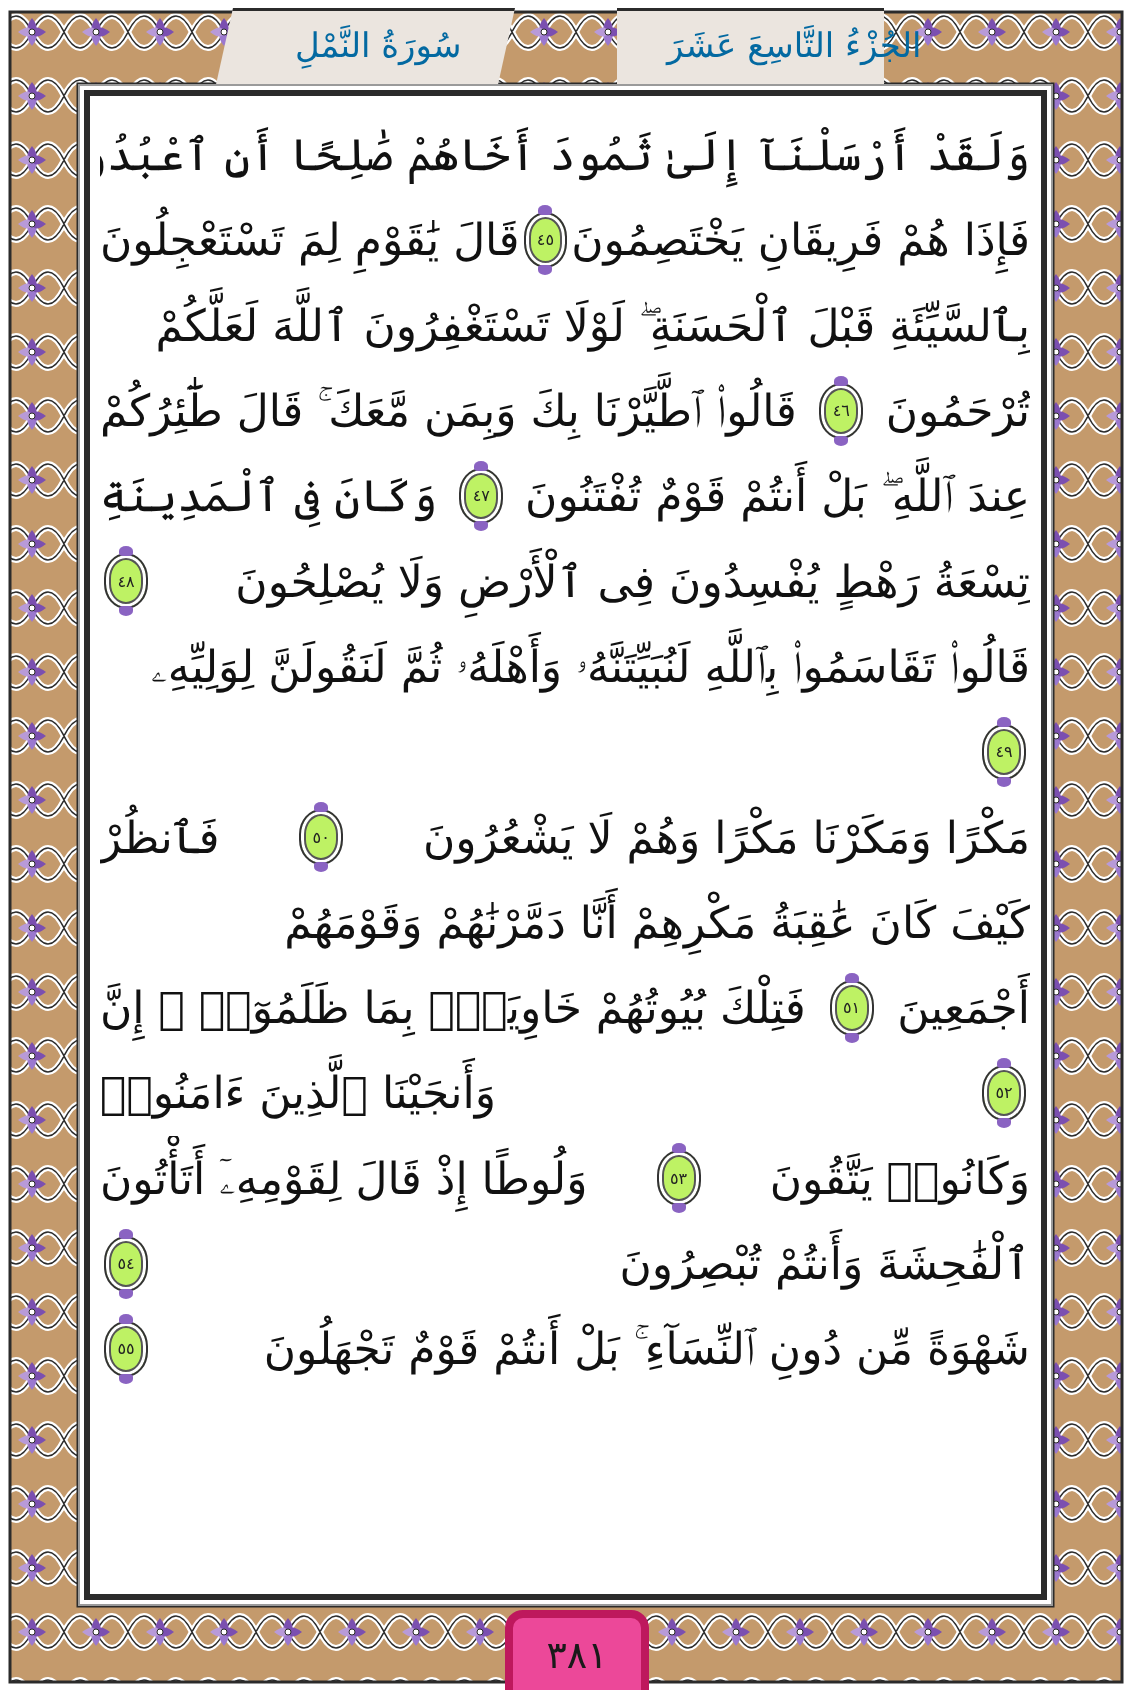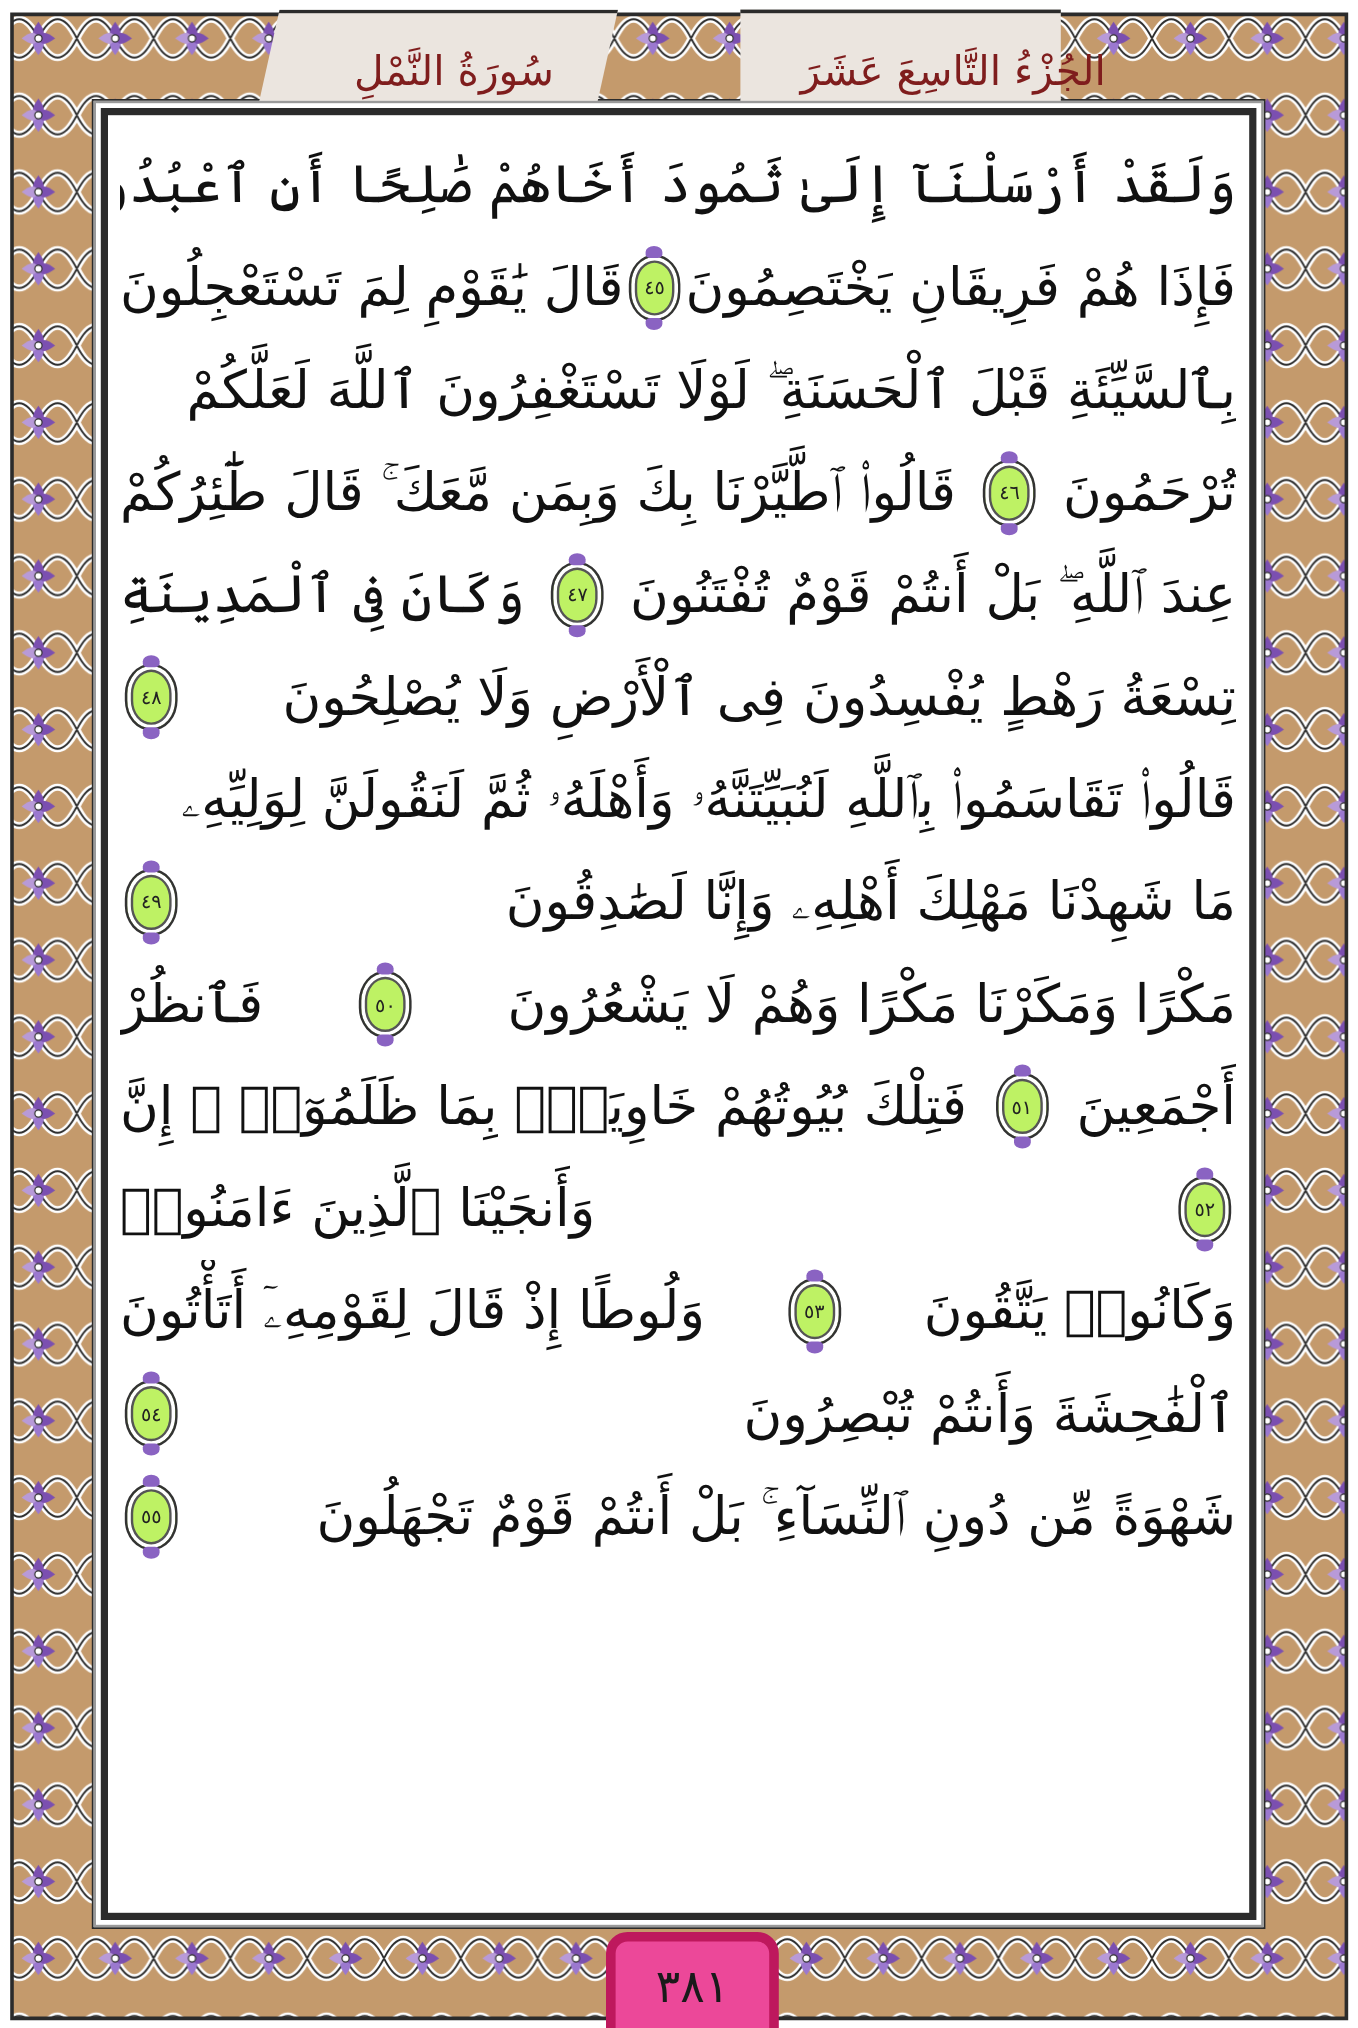--- a/index.html
+++ b/index.html
@@ -1,21 +1,21 @@
 <!DOCTYPE html>
 <html><head>
 <meta charset="utf-8">
 <style>
   html, body { margin:0; padding:0; }
   body { width:1132px; height:1690px; background:#ffffff; position:relative; overflow:hidden; font-family:"DejaVu Sans", sans-serif; }
   .ornament { position:absolute; left:0; top:0; width:1132px; height:1690px; }
   .header-plate { position:absolute; top:8px; height:76px; background:#ebe5df; border-top:3px solid #2b2b2b; border-bottom:2px solid #8a8078; }
   .header-plate.left { left:215px; width:300px; clip-path:polygon(6% 0,100% 0,94% 100%,0 100%, 0 100%); }
   .header-plate.right { left:617px; width:267px; }
-  .header-text { position:absolute; top:28px; font-family:"DejaVu Serif", serif; font-size:34px; color:#7f1d1d; direction:rtl; white-space:nowrap; }
+  .header-text { position:absolute; top:14px; font-family:"DejaVu Serif", serif; font-size:34px; color:#0369a1; direction:rtl; white-space:nowrap; }
   .frame-outer { position:absolute; left:78px; top:84px; width:975px; height:1522px; background:#ffffff; border:2px solid #9a9a9a; box-sizing:border-box; }
   .frame-inner { position:absolute; left:84px; top:90px; width:963px; height:1510px; border:6px solid #2b2b2b; box-sizing:border-box; background:#ffffff; }
   .text-area { position:absolute; left:100px; top:112px; width:930px; }
   .line { height:85.3px; direction:rtl; text-align:justify; text-align-last:justify; font-family:"DejaVu Serif", serif; font-size:44px; line-height:85px; color:#111111; white-space:nowrap; overflow:hidden; display:flex; justify-content:space-between; align-items:center; }
   .seg { display:inline-block; }
   .marker { display:inline-flex; align-items:center; justify-content:center; width:40px; height:52px; border-radius:50% / 45%; border:2px solid #333; background:#bef264; box-shadow: inset 0 0 0 3px #ffffff, inset 0 0 0 5px #555; font-family:"DejaVu Sans", sans-serif; font-size:16px; color:#222; position:relative; margin:0 4px; }
   .marker::before { content:""; position:absolute; top:-9px; left:50%; transform:translateX(-50%); width:14px; height:10px; background:#8a63c2; border-radius:50% 50% 30% 30%; }
   .marker::after { content:""; position:absolute; bottom:-9px; left:50%; transform:translateX(-50%); width:14px; height:10px; background:#8a63c2; border-radius:30% 30% 50% 50%; }
   .page-plate { position:absolute; left:505px; top:1610px; width:128px; height:74px; background:#ec4899; border:8px solid #be185d; border-radius:18px 18px 10px 10px; display:flex; align-items:center; justify-content:center; font-family:"DejaVu Sans", sans-serif; font-size:38px; color:#1a1a1a; }
 </style>
@@ -76,27 +76,29 @@
       <span class="seg">وَكَانَ فِى ٱلْمَدِينَةِ</span>
     </div>
     <div class="line">
       <span class="seg">تِسْعَةُ رَهْطٍ يُفْسِدُونَ فِى ٱلْأَرْضِ وَلَا يُصْلِحُونَ</span>
       <span class="marker">٤٨</span>
     </div>
     <div class="line">
       <span class="seg">قَالُوا۟ تَقَاسَمُوا۟ بِٱللَّهِ لَنُبَيِّتَنَّهُۥ وَأَهْلَهُۥ ثُمَّ لَنَقُولَنَّ لِوَلِيِّهِۦ</span>
     </div>
     <div class="line">
-      <span class="seg">مَا شَهِدْنَا مَهْلِكَ أَهْلِهِۦ وَإِنَّا لَصَٰدِقُونَ</span>
       <span class="marker">٤٩</span>
     </div>
     <div class="line">
       <span class="seg">مَكْرًا وَمَكَرْنَا مَكْرًا وَهُمْ لَا يَشْعُرُونَ</span>
       <span class="marker">٥٠</span>
       <span class="seg">فَٱنظُرْ</span>
+    </div>
+    <div class="line">
+      <span class="seg">كَيْفَ كَانَ عَٰقِبَةُ مَكْرِهِمْ أَنَّا دَمَّرْنَٰهُمْ وَقَوْمَهُمْ</span>
     </div>
     <div class="line">
       <span class="seg">أَجْمَعِينَ</span>
       <span class="marker">٥١</span>
       <span class="seg">فَتِلْكَ بُيُوتُهُمْ خَاوِيَةًۢ بِمَا ظَلَمُوٓا۟ ۗ إِنَّ</span>
     </div>
     <div class="line">
       <span class="marker">٥٢</span>
       <span class="seg">وَأَنجَيْنَا ٱلَّذِينَ ءَامَنُوا۟</span>
     </div>

